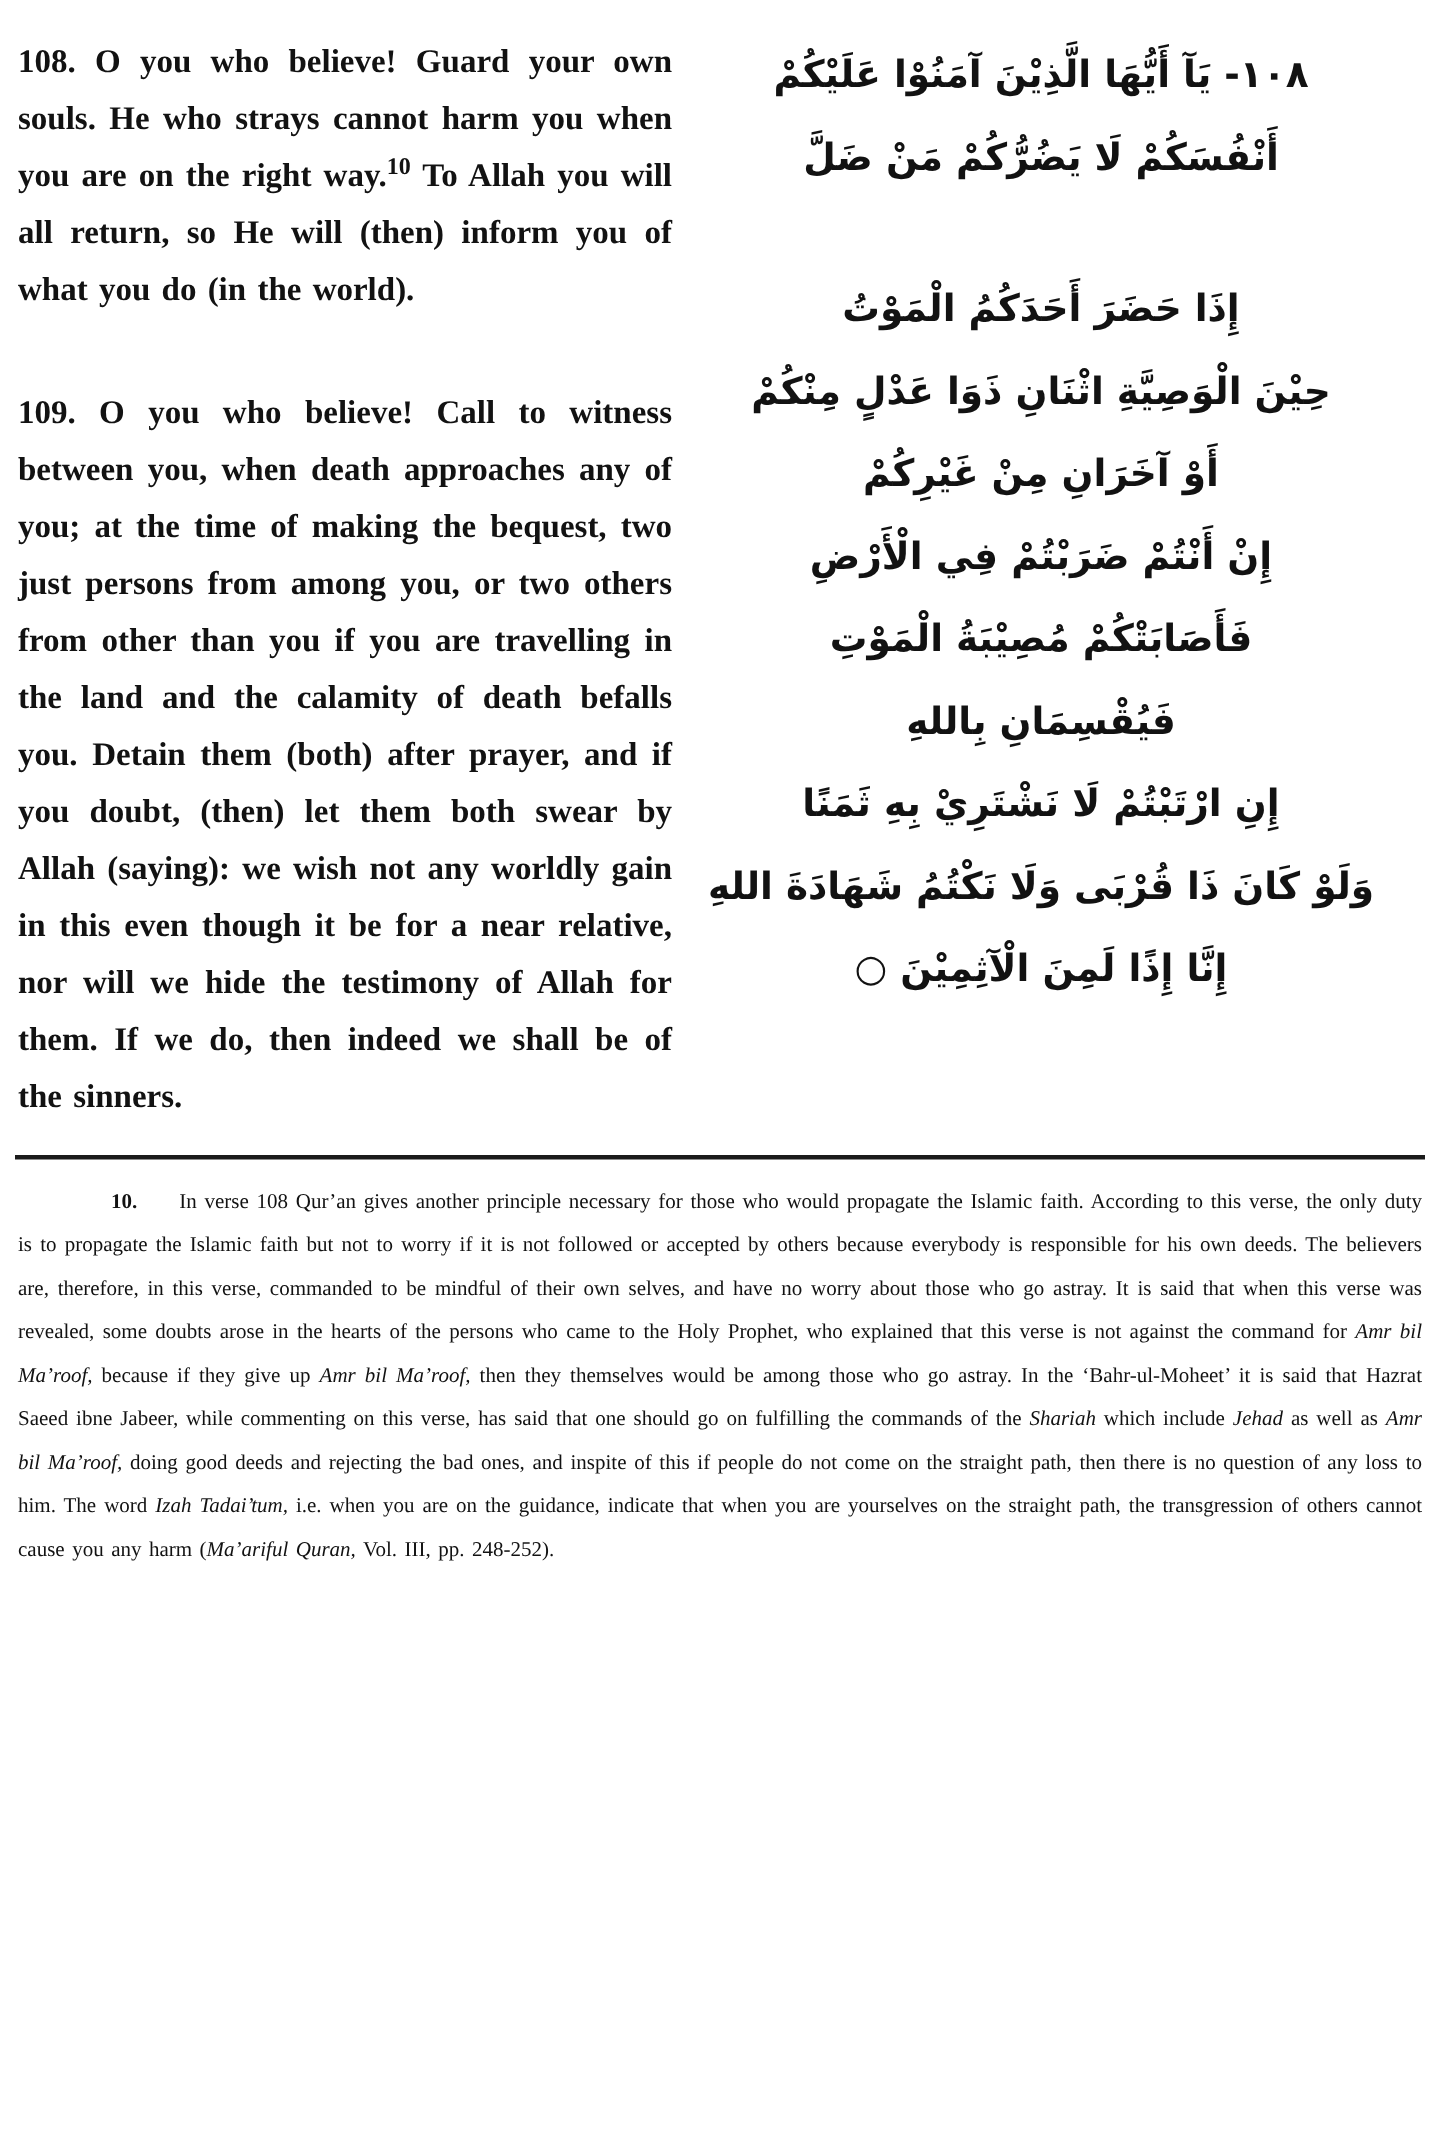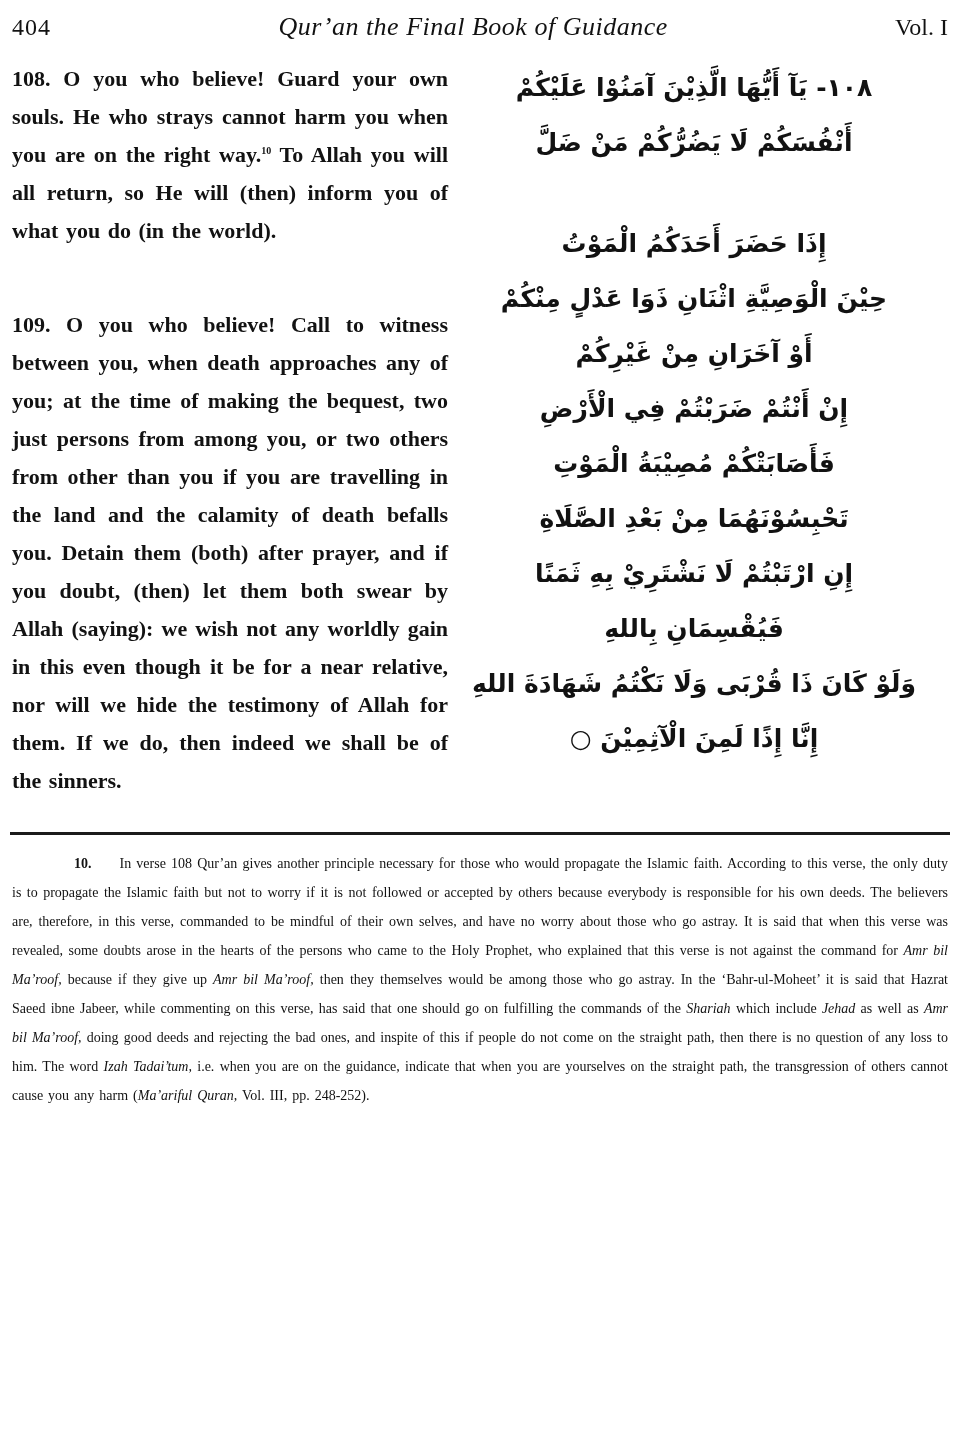--- a/index.html
+++ b/index.html
@@ -30,23 +30,23 @@
     align-items: flex-start;
   }
   .english-col { width: 438px; flex: 0 0 438px; padding-left: 2px; }
   .english-verse {
     font-size: 22px;
     font-weight: bold;
     line-height: 38px;
     text-align: justify;
     word-spacing: 2px;
   }
-  .english-verse + .english-verse { margin-top: 56px; }
+  .english-verse + .english-verse { margin-top: 44px; }
   sup.footnote-ref {
-    font-size: 10px;
+    font-size: 16px;
     font-weight: bold;
     vertical-align: super;
     line-height: 0;
   }
 
   .arabic-col {
     flex: 1;
     direction: rtl;
     text-align: center;
     padding-right: 14px;
@@ -76,47 +76,41 @@
   }
   .footnote-body p { text-indent: 62px; }
   .fn-num { font-weight: bold; margin-right: 28px; }
   .fn-italic { font-style: italic; }
 </style>
 </head>
 <body>
 
 <div class="page">
 
-  <header class="page-header">
-    <span class="page-number">404</span>
-    <span class="book-title">Qur’an the Final Book of Guidance</span>
-    <span class="volume-label">Vol. I</span>
-  </header>
 
   <main class="content">
 
     <div class="english-col">
       <p class="english-verse"><span>108. O you who believe! Guard your own souls. He who strays cannot harm you when you are on the right way.</span><sup class="footnote-ref">10</sup><span> To Allah you will all return, so He will (then) inform you of what you do (in the world).</span></p>
       <p class="english-verse">109. O you who believe! Call to witness between you, when death approaches any of you; at the time of making the bequest, two just persons from among you, or two others from other than you if you are travelling in the land and the calamity of death befalls you. Detain them (both) after prayer, and if you doubt, (then) let them both swear by Allah (saying): we wish not any worldly gain in this even though it be for a near relative, nor will we hide the testimony of Allah for them. If we do, then indeed we shall be of the sinners.</p>
     </div>
 
     <div class="arabic-col" dir="rtl">
       <div class="arabic-verse">
           <div class="arabic-line">١٠٨- يَآ أَيُّهَا الَّذِيْنَ آمَنُوْا عَلَيْكُمْ</div>
           <div class="arabic-line">أَنْفُسَكُمْ لَا يَضُرُّكُمْ مَنْ ضَلَّ</div>
         </div>
       <div class="arabic-verse">
           <div class="arabic-line">إِذَا حَضَرَ أَحَدَكُمُ الْمَوْتُ</div>
           <div class="arabic-line">حِيْنَ الْوَصِيَّةِ اثْنَانِ ذَوَا عَدْلٍ مِنْكُمْ</div>
           <div class="arabic-line">أَوْ آخَرَانِ مِنْ غَيْرِكُمْ</div>
           <div class="arabic-line">إِنْ أَنْتُمْ ضَرَبْتُمْ فِي الْأَرْضِ</div>
           <div class="arabic-line">فَأَصَابَتْكُمْ مُصِيْبَةُ الْمَوْتِ</div>
-          <div class="arabic-line">تَحْبِسُوْنَهُمَا مِنْ بَعْدِ الصَّلَاةِ</div>
+          <div class="arabic-line">فَيُقْسِمَانِ بِاللهِ</div>
           <div class="arabic-line">إِنِ ارْتَبْتُمْ لَا نَشْتَرِيْ بِهِ ثَمَنًا</div>
-          <div class="arabic-line">فَيُقْسِمَانِ بِاللهِ</div>
           <div class="arabic-line">وَلَوْ كَانَ ذَا قُرْبَى وَلَا نَكْتُمُ شَهَادَةَ اللهِ</div>
           <div class="arabic-line">إِنَّا إِذًا لَمِنَ الْآثِمِيْنَ ○</div>
         </div>
     </div>
 
   </main>
 
   <hr class="footnote-rule">
 
   <footer class="footnote-body">

